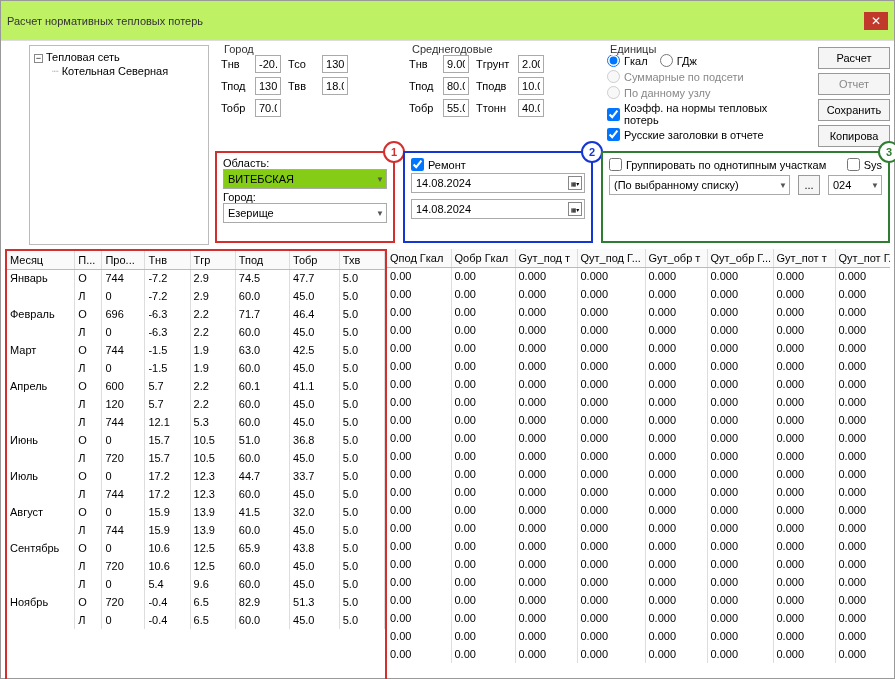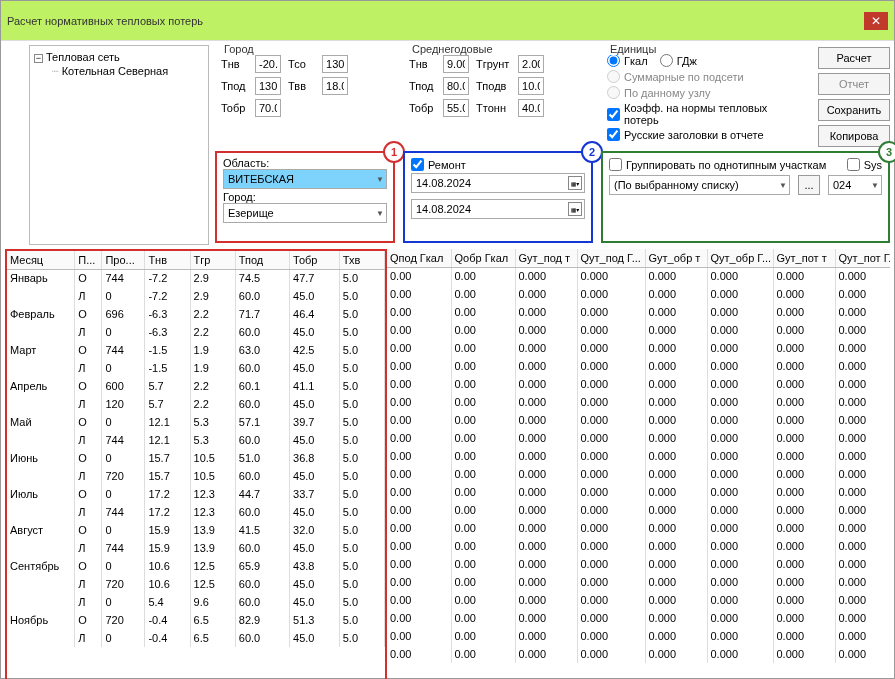--- a/index.html
+++ b/index.html
@@ -33,21 +33,21 @@
   .row2 { display: flex; gap: 8px; margin-top: 2px; }
   .box-red { border: 2px solid #d32f2f; flex: 0 0 180px; padding: 4px 6px; position: relative; height: 92px; }
   .box-blue { border: 2px solid #1436d3; flex: 0 0 190px; padding: 4px 6px; position: relative; height: 92px; }
   .box-green { border: 2px solid #2e7d32; flex: 1; padding: 4px 6px; position: relative; height: 92px; }
   .badge { position: absolute; top: -12px; right: -12px; width: 22px; height: 22px; border-radius: 50%; background: #fff; border: 2px solid; display: flex; align-items: center; justify-content: center; font-weight: bold; }
   .badge.r { border-color: #d32f2f; color: #d32f2f; }
   .badge.b { border-color: #1436d3; color: #1436d3; }
   .badge.g { border-color: #2e7d32; color: #2e7d32; }
   .field { display: flex; flex-direction: column; margin-bottom: 2px; }
   .combo { height: 20px; border: 1px solid #aaa; background: #fff; display: flex; align-items: center; padding: 0 2px 0 4px; justify-content: space-between; }
-  .combo.sel { background: #7dd3fc; }
+  .combo.sel { background: #84cc16; }
   .chev { font-size: 8px; color: #555; }
   .datefld { display: flex; align-items: center; border: 1px solid #aaa; height: 20px; background: #fff; padding: 0 2px 0 4px; justify-content: space-between; margin-bottom: 6px; }
   .dateicon { width: 14px; height: 14px; border: 1px solid #888; display: inline-flex; align-items: center; justify-content: center; font-size: 6px; }
   .greenrow { display: flex; gap: 8px; align-items: center; margin-bottom: 3px; }
   .small-combo { height: 20px; border: 1px solid #aaa; background: #fff; display: flex; align-items: center; padding: 0 2px 0 4px; justify-content: space-between; }
   .ell { width: 22px; height: 20px; border: 1px solid #999; background: #f5f5f5; text-align: center; line-height: 18px; cursor: pointer; }
 
   .tablewrap { flex: 1; margin-top: 4px; overflow: hidden; display: flex; }
   .left-table { border: 2px solid #d32f2f; flex: 0 0 382px; overflow: hidden; }
   .right-table { flex: 1; overflow: hidden; }
@@ -331,30 +331,20 @@
                 <td></td>
                 <td>Л</td>
                 <td>120</td>
                 <td>5.7</td>
                 <td>2.2</td>
                 <td>60.0</td>
                 <td>45.0</td>
                 <td>5.0</td>
               </tr>
               <tr>
-                <td>Май</td>
-                <td>О</td>
-                <td>0</td>
-                <td>12.1</td>
-                <td>5.3</td>
-                <td>57.1</td>
-                <td>39.7</td>
-                <td>5.0</td>
-              </tr>
-              <tr>
                 <td></td>
                 <td>Л</td>
                 <td>744</td>
                 <td>12.1</td>
                 <td>5.3</td>
                 <td>60.0</td>
                 <td>45.0</td>
                 <td>5.0</td>
               </tr>
               <tr>

